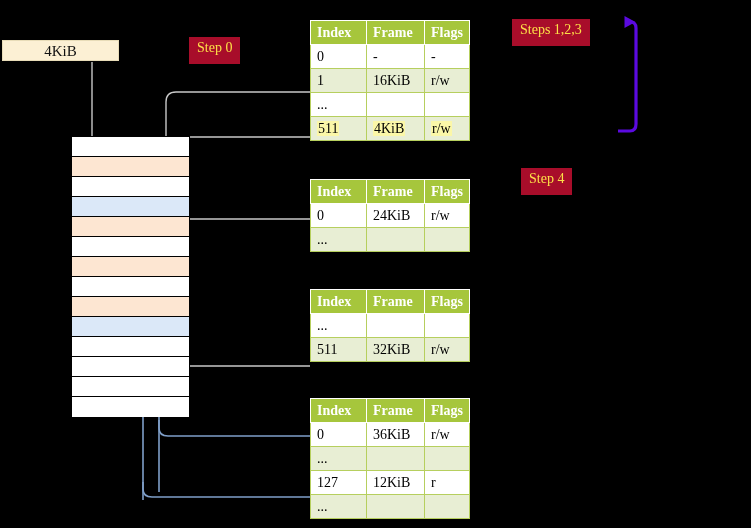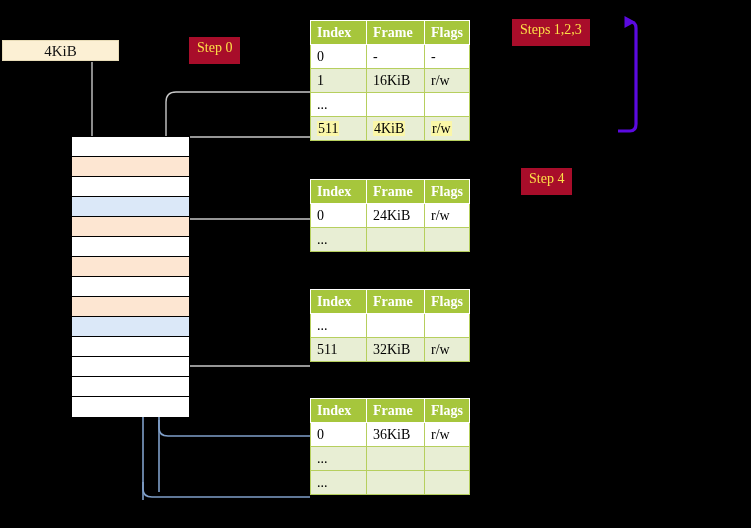--- a/index.html
+++ b/index.html
@@ -257,20 +257,25 @@
           <tr class="plain">
             <td class="col-index">0</td>
             <td class="col-frame">36KiB</td>
             <td class="col-flags">r/w</td>
           </tr>
           <tr class="alt">
             <td class="col-index">...</td>
             <td class="col-frame"></td>
             <td class="col-flags"></td>
           </tr>
+          <tr class="plain">
+            <td class="col-index">127</td>
+            <td class="col-frame">12KiB</td>
+            <td class="col-flags">r</td>
+          </tr>
           <tr class="alt">
             <td class="col-index">...</td>
             <td class="col-frame"></td>
             <td class="col-flags"></td>
           </tr>
         </tbody>
       </table>
     </div>
 
 </div>

